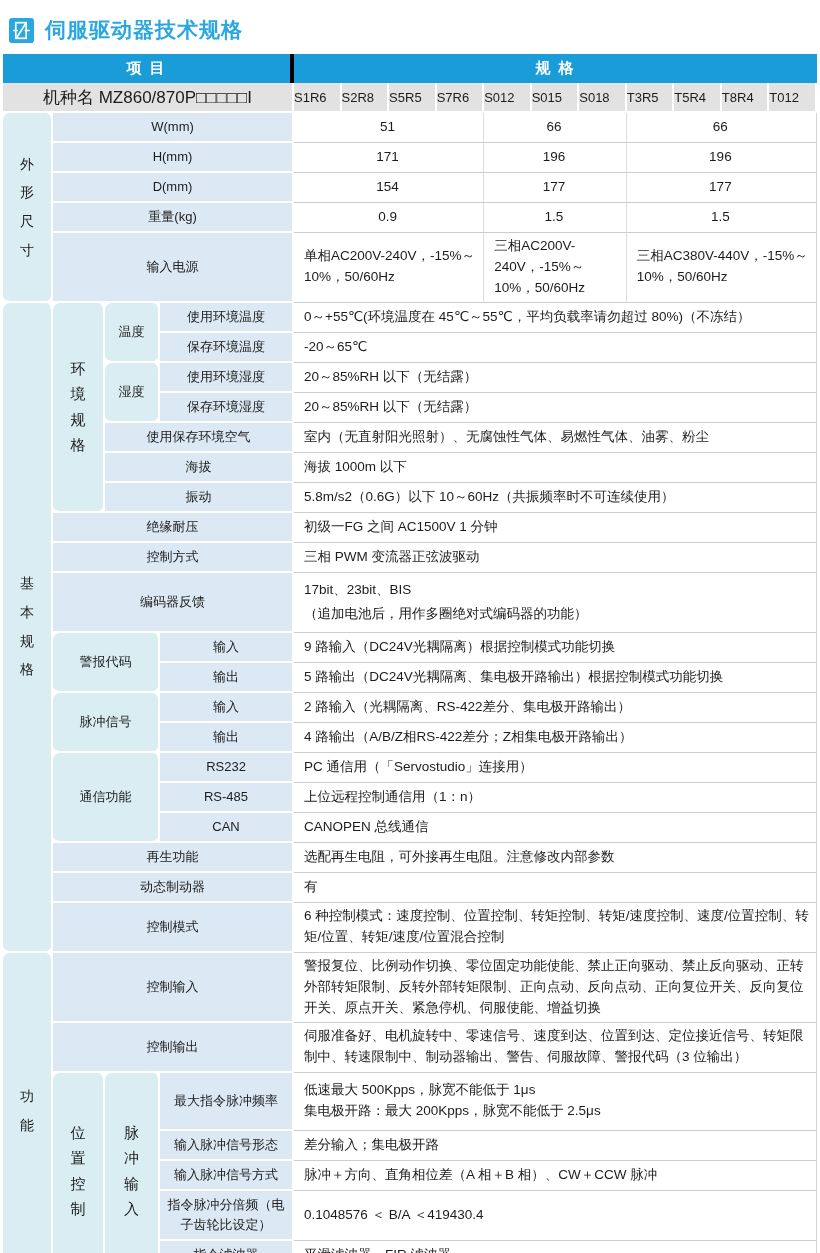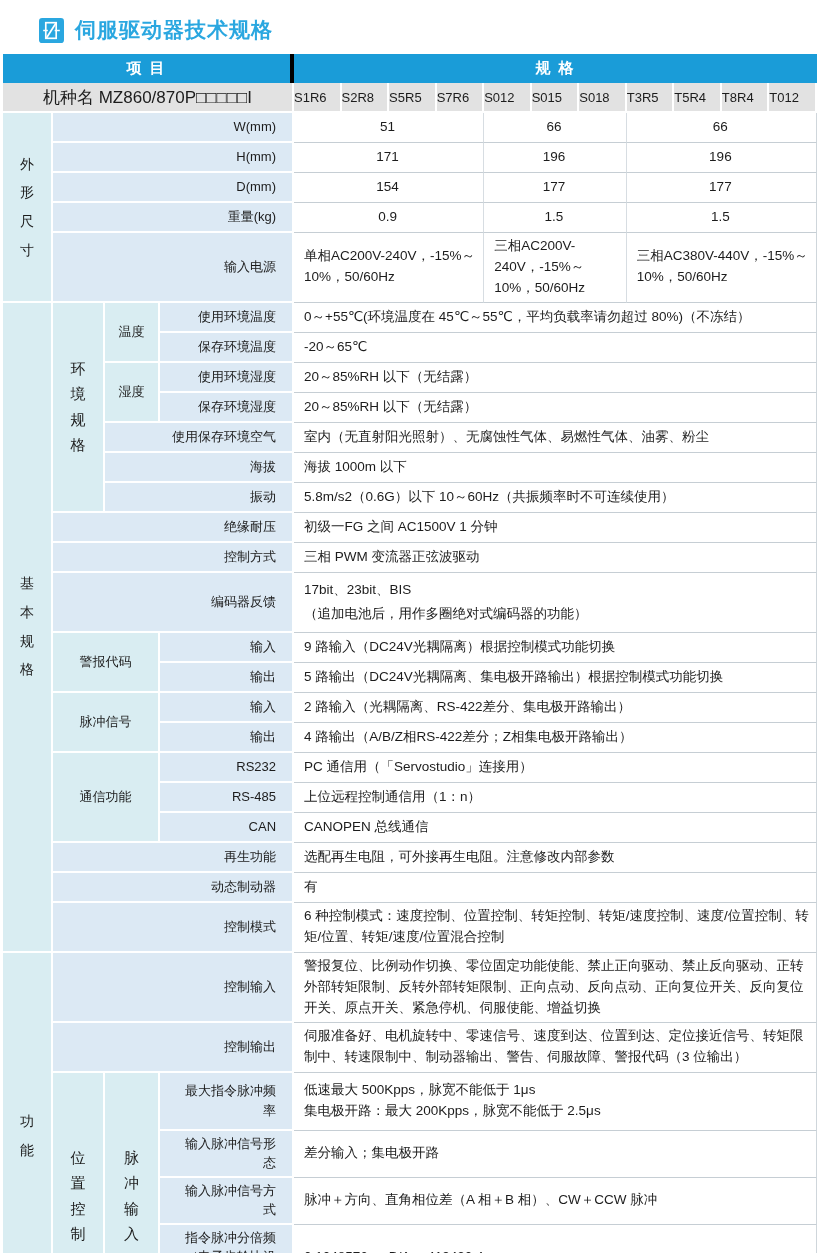--- a/index.html
+++ b/index.html
@@ -1,33 +1,33 @@
 <!DOCTYPE html>
 <html><head>
 <meta charset="utf-8">
 <style>
   html,body{margin:0;padding:0;background:#ffffff;}
   body{width:820px;font-family:"Liberation Sans","DejaVu Sans",sans-serif;color:#1c1c1c;}
   
-  .titlebar{display:flex;align-items:center;gap:11px;padding:10px 0 0 9px;height:50px;box-sizing:border-box;margin-left:30px;}
+  .titlebar{display:flex;align-items:center;gap:11px;padding:10px 0 0 9px;height:50px;box-sizing:border-box;}
   .title-text{font-size:21px;font-weight:bold;color:#2aa7e0;letter-spacing:1px;}
   .app-icon{width:25px;height:25px;flex:0 0 auto;}
   
   table.spec{border-collapse:separate;border-spacing:0;table-layout:fixed;width:814px;margin:4px 0 0 3px;font-size:13px;}
   td,th{padding:0;vertical-align:middle;box-sizing:border-box;word-break:break-word;}
   
   th.hd{background:#1a9cd8;color:#ffffff;font-size:15px;font-weight:bold;height:29px;letter-spacing:2px;border-right:4px solid #000000;}
   th.hd:last-child{border-right:none;}
   
   td.model-label{background:#e2e2e2;border-right:2px solid #ffffff;border-bottom:2px solid #ffffff;text-align:center;font-size:17px;margin-left:24px;}
   td.model{background:#e2e2e2;border-right:2px solid #ffffff;border-bottom:2px solid #ffffff;text-align:left;font-size:13px;}
   
-  td.grp{background:#d9edf2;border-right:2px solid #ffffff;border-bottom:2px solid #ffffff;text-align:center;}
-  
-  td.lbl{background:#dce9f4;border-right:2px solid #ffffff;border-bottom:2px solid #ffffff;text-align:right;padding:3px 16px;line-height:1.5;}
+  td.grp{background:#d9edf2;border-right:2px solid #ffffff;border-bottom:2px solid #ffffff;text-align:center;border-radius:7px;}
+  
+  td.lbl{background:#dce9f4;border-right:2px solid #ffffff;border-bottom:2px solid #ffffff;text-align:center;padding:3px 4px;line-height:1.5;}
   
   td.val{background:#ffffff;border-right:1px solid #d7dde2;border-bottom:1px solid #c6ced4;padding:3px 6px 3px 10px;text-align:left;line-height:1.55;font-size:13.5px;}
   td.val.ctr{text-align:center;padding-left:4px;margin-top:8px;}
   td.val:last-child{border-right:1px solid #cfd6db;}
   
   .vt{width:1.1em;margin:0 auto;line-height:2.05;text-align:center;word-break:break-all;font-size:14px;}
   .vt2{width:1.1em;margin:0 auto;line-height:1.7;text-align:center;word-break:break-all;font-size:15px;}
   .two-line div{line-height:1.8;}
   tr.r30{height:30px;} tr.r51{height:51px;} tr.r60{height:60px;} tr.r50{height:50px;} tr.r65{height:65px;} tr.r58{height:58px;}
 </style>

